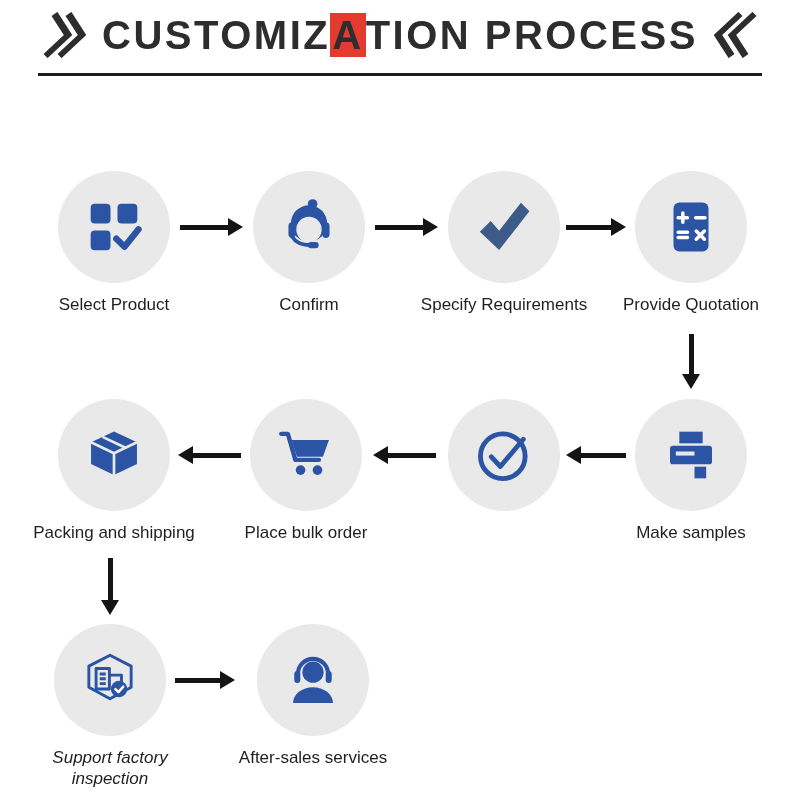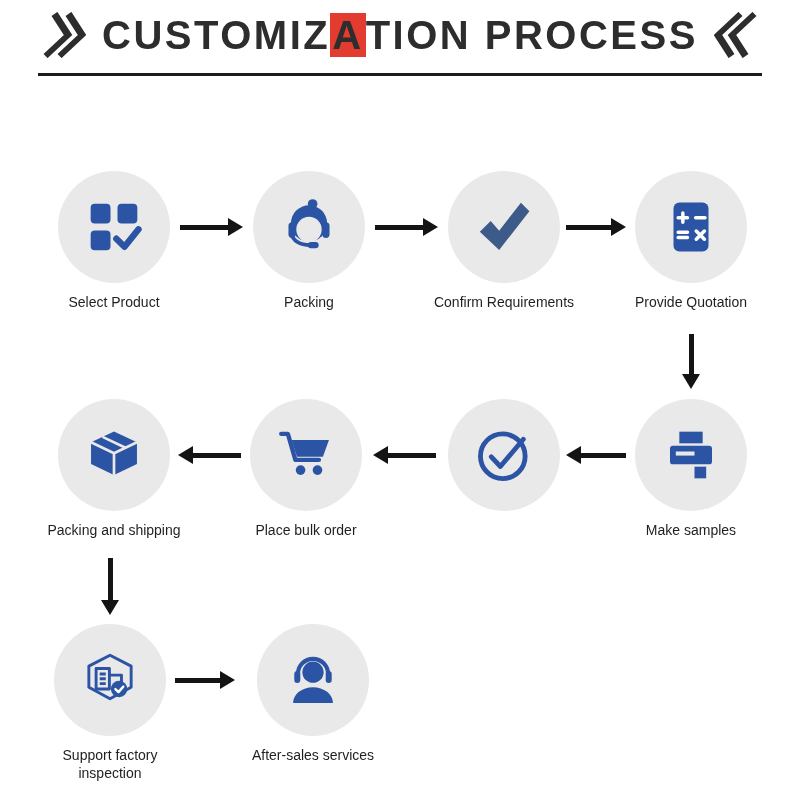--- a/index.html
+++ b/index.html
@@ -23,23 +23,23 @@
   .mark{transform:skewX(-12deg);}
   .divider{position:absolute;top:73px;left:38px;width:724px;height:3px;background:#1c1c1c;}
 
   
   .step{position:absolute;width:200px;display:flex;flex-direction:column;align-items:center;}
   .circle{
     width:112px;height:112px;border-radius:50%;background:#e9e9e9;
     display:flex;align-items:center;justify-content:center;
   }
   .label{
-    margin-top:11px;font-size:14px;color:#1f1f1f;text-align:center;line-height:1.25;
-  }
-  .label.narrow{max-width:150px;}
+    margin-top:11px;font-size:17px;color:#1f1f1f;text-align:center;line-height:1.25;
+  }
+  .label.narrow{max-width:150px;font-style:italic;}
 
   
   .arrow{position:absolute;display:flex;align-items:center;}
   .arrow i{display:block;}
   .shaft-h{height:5px;background:#141414;}
   .shaft-v{width:5px;background:#141414;}
   .head-right{width:0;height:0;border-left:15px solid #141414;border-top:9px solid transparent;border-bottom:9px solid transparent;}
   .head-left{width:0;height:0;border-right:15px solid #141414;border-top:9px solid transparent;border-bottom:9px solid transparent;}
   .arrow-down{flex-direction:column;align-items:center;}
   .head-down{width:0;height:0;border-top:15px solid #141414;border-left:9px solid transparent;border-right:9px solid transparent;}
@@ -79,30 +79,30 @@
       <svg width="58" height="58" viewBox="0 0 48 48">
         <circle cx="27" cy="5" r="4" fill="#2b55a4"></circle>
         <circle cx="24" cy="21" r="15" fill="#2b55a4"></circle>
         <circle cx="24" cy="26" r="10.5" fill="#e9e9e9"></circle>
         <rect x="7" y="20" width="6" height="13" rx="3" fill="#2b55a4"></rect>
         <rect x="35" y="20" width="6" height="13" rx="3" fill="#2b55a4"></rect>
         <path d="M9 29 C11 36 17 39 25 39" stroke="#2b55a4" stroke-width="3" fill="none" stroke-linecap="round"></path>
         <rect x="23" y="36.5" width="9" height="5" rx="2.5" fill="#2b55a4"></rect>
       </svg>
     </div>
-    <div class="label">Packing</div>
+    <div class="label">Confirm</div>
   </div>
 
   <div class="step" style="left:404px;top:171px">
     <div class="circle">
       <svg width="58" height="58" viewBox="0 0 48 48">
         <path d="M4 28 L13 19 L20 27 L38 4 L45 11 L20 43 Z" fill="#3c5b88"></path>
       </svg>
     </div>
-    <div class="label">Confirm Requirements</div>
+    <div class="label">Specify Requirements</div>
   </div>
 
   <div class="step" style="left:591px;top:399px">
     <div class="circle">
       <svg width="56" height="56" viewBox="0 0 48 48">
         <rect x="14" y="4" width="20" height="10" fill="#2b55a4"></rect>
         <rect x="6" y="16" width="36" height="16" rx="2.5" fill="#2b55a4"></rect>
         <rect x="11" y="21" width="16" height="3.5" fill="#e9e9e9"></rect>
         <rect x="27" y="34" width="10" height="10" fill="#2b55a4"></rect>
       </svg>

